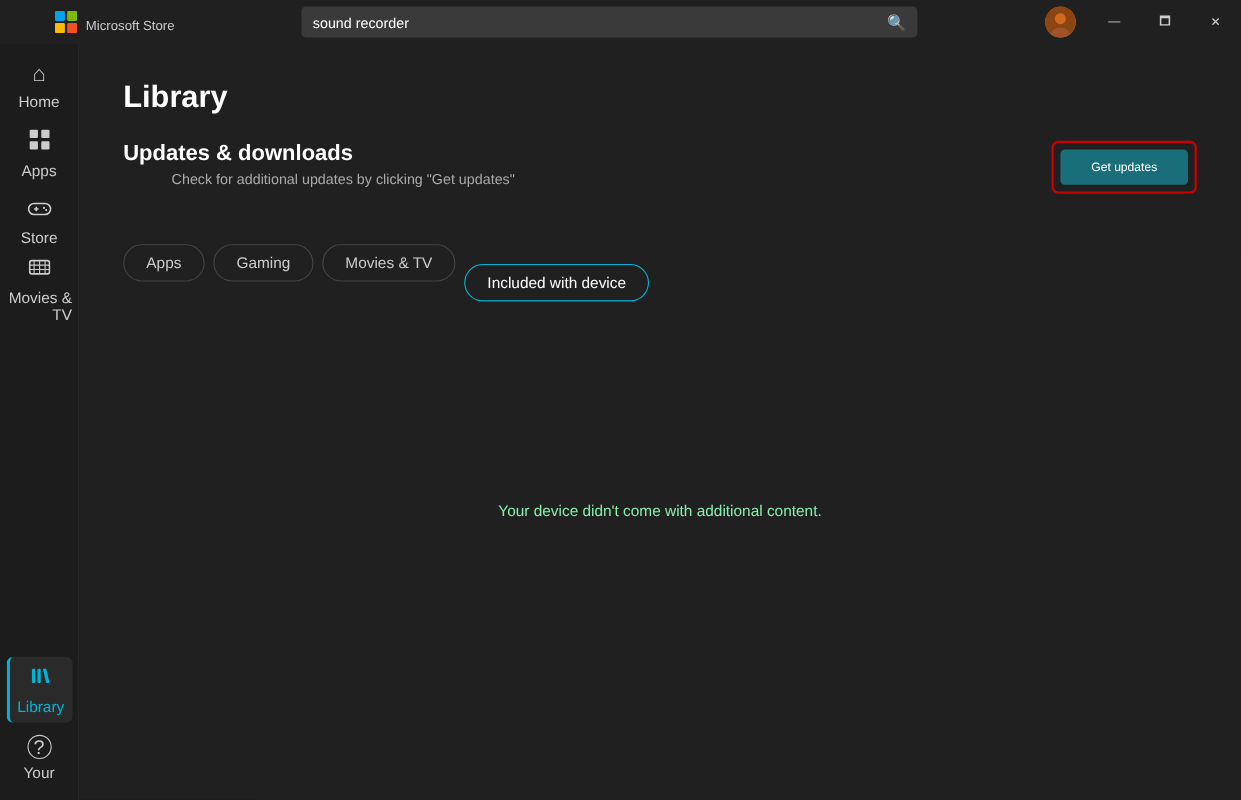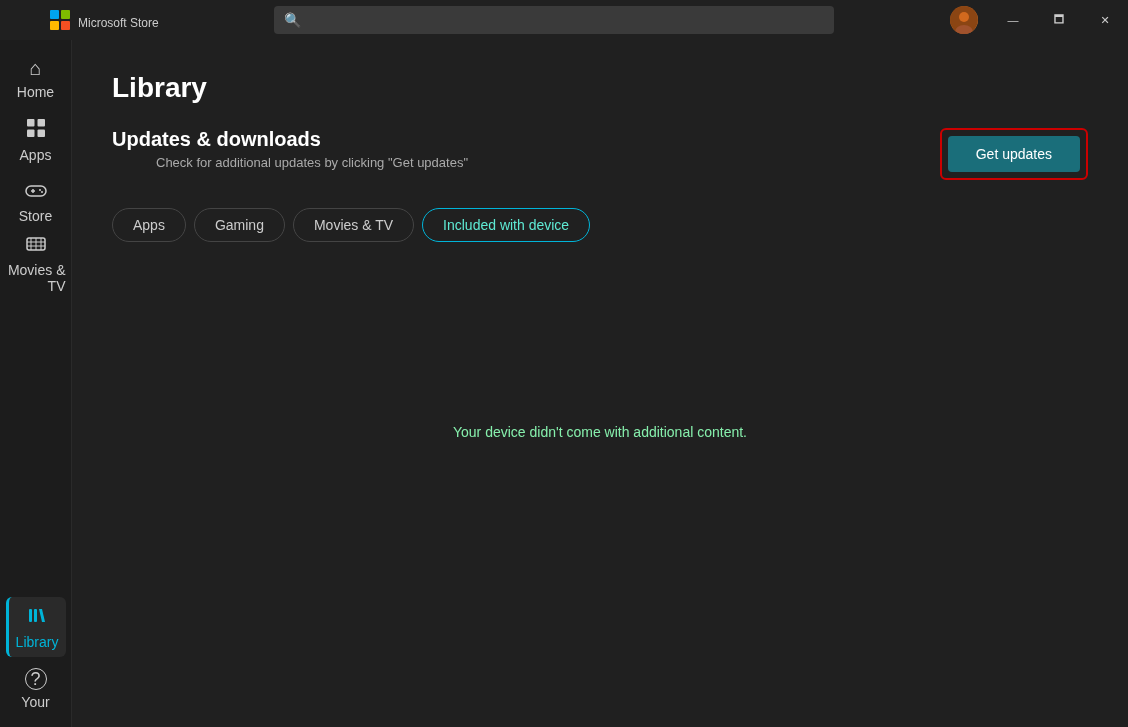--- a/index.html
+++ b/index.html
@@ -207,21 +207,21 @@
       border: 2px solid #cc0000;
       border-radius: 6px;
       padding: 6px;
     }
     .get-updates-btn {
       background: #1a6e7a;
       color: #ffffff;
       border: none;
       border-radius: 4px;
       padding: 10px 28px;
-      font-size: 14px;
+      font-size: 11px;
       cursor: pointer;
       font-family: 'Segoe UI', Arial, sans-serif;
       white-space: nowrap;
     }
 
     
     .tabs {
       display: flex;
       gap: 8px;
       margin-bottom: 40px;
@@ -232,22 +232,23 @@
       border-radius: 20px;
       font-size: 14px;
       cursor: pointer;
       border: 1px solid #444;
       background: transparent;
       color: #cccccc;
       font-family: 'Segoe UI', Arial, sans-serif;
     }
     .tab.active-tab {
       border: 1.5px solid #00b4d8;
-      color: #5eead4;
+      color: #ffffff;
       background: transparent;
+      margin-top: 36px;
     }
 
     
     .empty-state {
       display: flex;
       align-items: center;
       justify-content: center;
       height: 300px;
       color: #86efac;
       font-size: 14px;
@@ -262,20 +263,21 @@
       <svg width="20" height="20" viewBox="0 0 20 20">
         <rect x="0" y="0" width="9" height="9" rx="1" fill="#00a4ef"></rect>
         <rect x="11" y="0" width="9" height="9" rx="1" fill="#7fba00"></rect>
         <rect x="0" y="11" width="9" height="9" rx="1" fill="#ffb900"></rect>
         <rect x="11" y="11" width="9" height="9" rx="1" fill="#f25022"></rect>
       </svg>
     </div>
     <span class="title-bar-title">Microsoft Store</span>
   </div>
   <div class="search-bar">
+    <input type="text" value="sound recorder" style="">
     <span class="search-icon-btn">🔍</span>
   </div>
   <div class="title-bar-right">
     <div class="avatar">
       <svg width="28" height="28" viewBox="0 0 28 28">
         <circle cx="14" cy="14" r="14" fill="#8B4513"></circle>
         <circle cx="14" cy="11" r="5" fill="#D2691E"></circle>
         <ellipse cx="14" cy="26" rx="9" ry="7" fill="#A0522D"></ellipse>
       </svg>
     </div>

